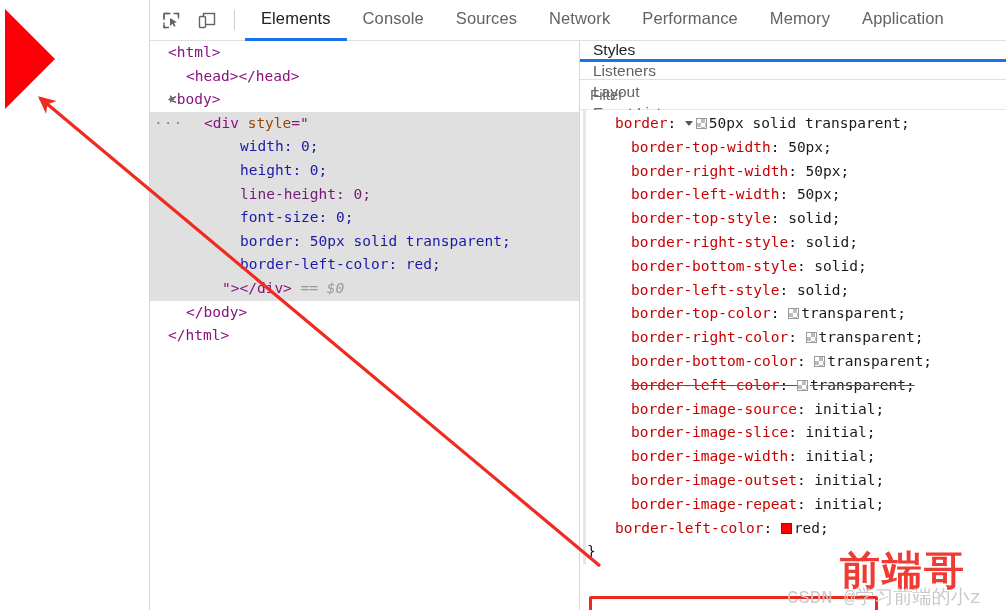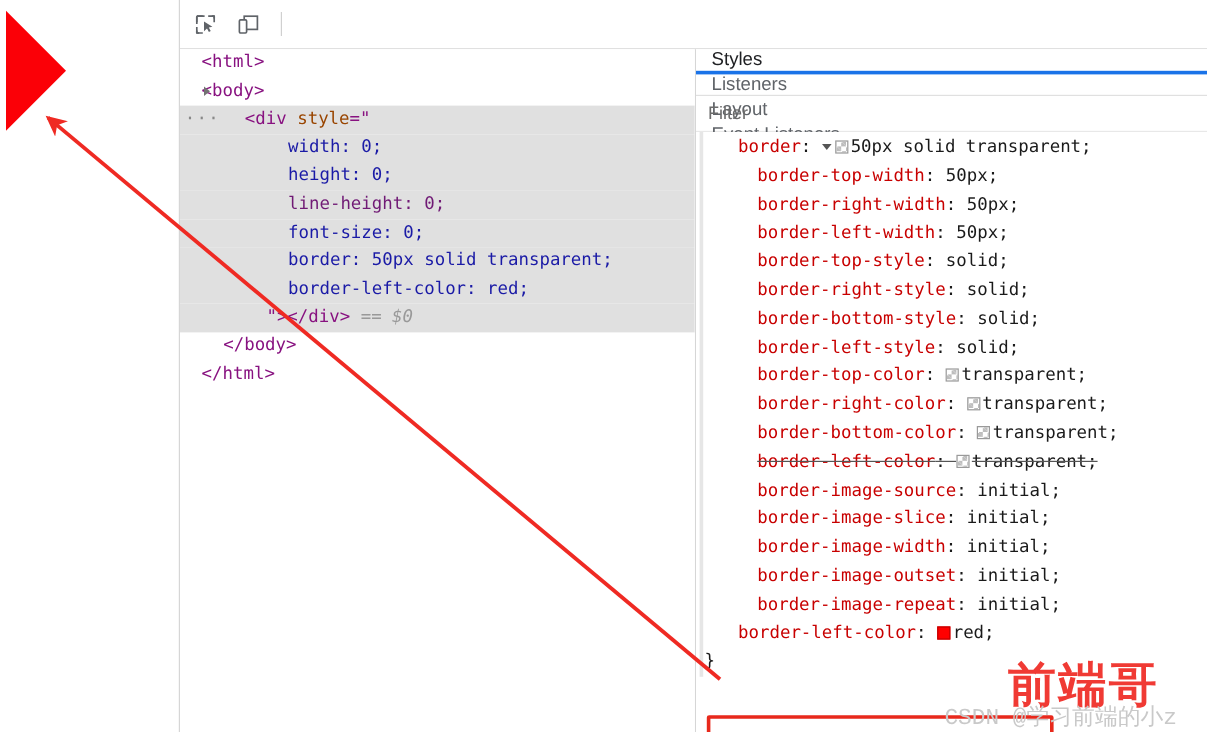--- a/index.html
+++ b/index.html
@@ -294,26 +294,36 @@
           <path d="M8 7l7 4.2-3 .7 1.6 3-1.5.8-1.6-3L8 15z" fill="#5f6368"></path>
         </svg>
       </div>
       <div class="tool-icon-btn">
         <svg width="20" height="19" viewBox="0 0 20 19">
           <rect x="6.5" y="2.5" width="11" height="11" fill="none" stroke="#5f6368" stroke-width="1.4"></rect>
           <rect x="2.5" y="5.5" width="6" height="11" rx="1" fill="#ffffff" stroke="#5f6368" stroke-width="1.4"></rect>
         </svg>
       </div>
       <div id="toolbar-sep"></div>
+      <div id="main-tabs">
+          <div class="main-tab active">Elements</div>
+          <div class="main-tab">Console</div>
+          <div class="main-tab">Sources</div>
+          <div class="main-tab">Network</div>
+          <div class="main-tab">Performance</div>
+          <div class="main-tab">Memory</div>
+          <div class="main-tab">Application</div>
+        </div>
     </div>
 
     <div id="vertical-splitter"></div>
 
     <div id="dom-pane">
         <div class="dom-row"><span style="margin-left: 0px; color: rgb(136, 18, 128);">&lt;html&gt;</span></div>
+        <div class="dom-row"><span style="margin-left: 18px; color: rgb(136, 18, 128);">&lt;head&gt;&lt;/head&gt;</span></div>
         <div class="dom-row"><span class="tri"></span><span style="color: rgb(136, 18, 128);">&lt;body&gt;</span></div>
         <div class="dom-row selected-block"><span class="ellipsis-badge">···</span><span style="margin-left: 36px; color: rgb(136, 18, 128);"><span class="tag">&lt;div </span><span class="attr-name">style</span><span class="tag">="</span></span></div>
         <div class="dom-row selected-block"><span style="margin-left: 72px; color: rgb(26, 26, 166);">width: 0;</span></div>
         <div class="dom-row selected-block"><span style="margin-left: 72px; color: rgb(26, 26, 166);">height: 0;</span></div>
         <div class="dom-row selected-block"><span style="margin-left: 72px; color: #701a75;">line-height: 0;</span></div>
         <div class="dom-row selected-block"><span style="margin-left: 72px; color: rgb(26, 26, 166);">font-size: 0;</span></div>
         <div class="dom-row selected-block"><span style="margin-left: 72px; color: rgb(26, 26, 166);">border: 50px solid transparent;</span></div>
         <div class="dom-row selected-block"><span style="margin-left: 72px; color: rgb(26, 26, 166);">border-left-color: red;</span></div>
         <div class="dom-row selected-block"><span style="margin-left: 54px; color: rgb(136, 18, 128);">"&gt;&lt;/div&gt;</span><span class="sel-marker"> == $0</span></div>
         <div class="dom-row"><span style="margin-left: 18px; color: rgb(136, 18, 128);">&lt;/body&gt;</span></div>

